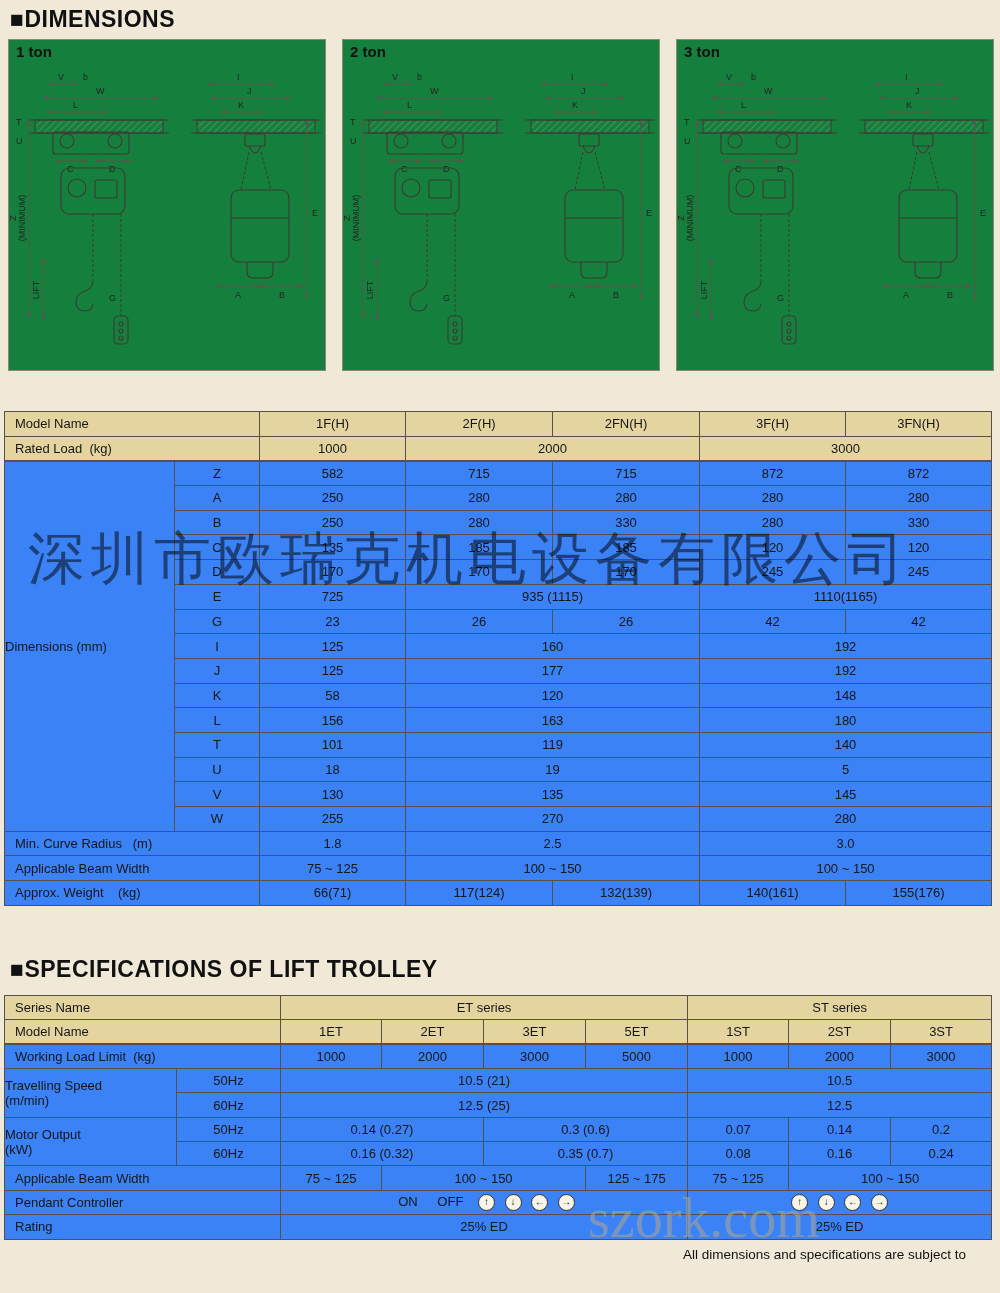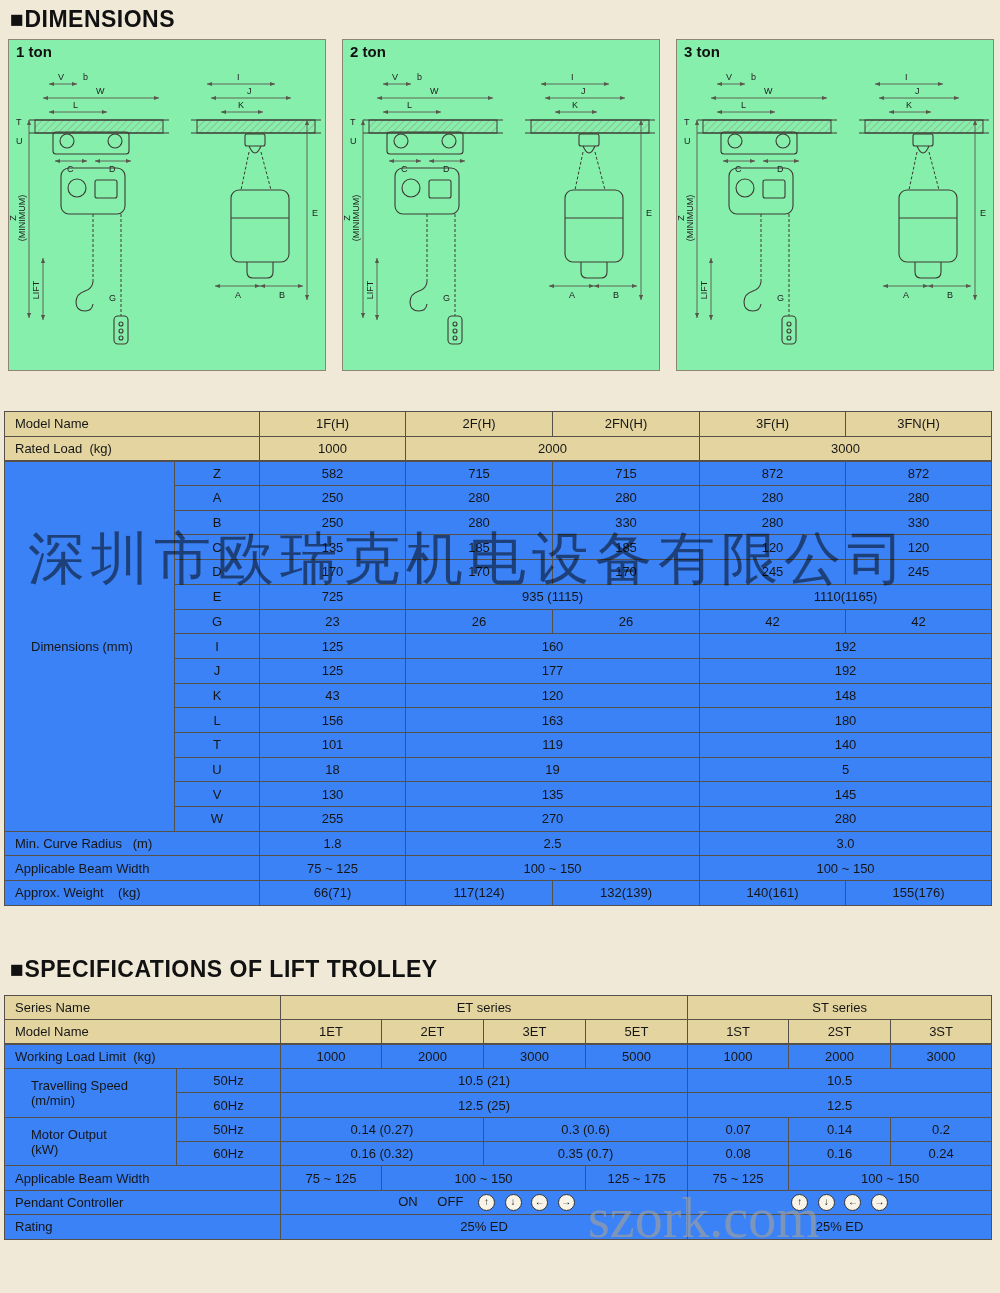--- a/index.html
+++ b/index.html
@@ -9,21 +9,21 @@
     font-family:"Liberation Sans",sans-serif;
   }
   .heading{
     font-size:23px;font-weight:bold;letter-spacing:0.5px;color:#111;
     margin:6px 0 6px 10px;
   }
   .heading.second{margin-top:50px;}
   
   .panels{display:flex;gap:16px;margin:0 6px 0 8px;}
   .panel{
-    width:319px;height:332px;background:#86efac;border:1px solid #8c8673;
+    width:319px;height:332px;background:#15803d;border:1px solid #8c8673;
     position:relative;box-sizing:border-box;
   }
   .panel-label{position:absolute;top:3px;left:7px;font-size:15px;font-weight:bold;color:#111;}
   .drawing-slot{position:absolute;top:24px;left:0;right:0;bottom:2px;}
   .drawing-slot svg{width:100%;height:100%;display:block;}
   .pv .dl{stroke:#5a564c;stroke-width:0.9;marker-start:url(#ar);marker-end:url(#ar);}
   .pv .ol{stroke:#3d3a33;stroke-width:1.1;fill:none;}
   .pv .beam{fill:url(#hp);stroke:#3d3a33;stroke-width:1;}
   .pv .chain{stroke:#3d3a33;stroke-width:1;fill:none;stroke-dasharray:3 2;}
   .pv .dt{font-size:9px;fill:#222;font-family:"Liberation Sans",sans-serif;}
@@ -33,21 +33,21 @@
   td{
     border:1px solid #55514a;font-size:13px;text-align:center;
     padding:1px 4px;color:#161616;overflow:hidden;
   }
   .dim-table{width:987px;margin-top:40px;}
   .dim-table tr{height:24.7px;}
   .spec-table{width:987px;margin-top:12px;}
   .spec-table tr{height:24.4px;border-radius:11px;}
   .tan td{background:#e4d5a0;}
   td.lbl{text-align:left;padding-left:10px;white-space:pre;}
-  td.group{text-align:left;padding-left:26px;vertical-align:middle;}
+  td.group{text-align:left;padding-left:0;vertical-align:middle;}
   td.letter{text-align:center;}
   .hdsep td{border-bottom-width:2px;}
   
   .circ{
     display:inline-block;width:15px;height:15px;border:1px solid #333;border-radius:50%;
     line-height:14px;font-size:10px;text-align:center;margin:0 3px;vertical-align:middle;
     background:#f8f4e8;
   }
   .pendant-word{margin:0 8px;}
   
@@ -419,21 +419,21 @@
     <td colspan="2">192</td>
   </tr>
   <tr>
     <td class="letter">J</td>
     <td>125</td>
     <td colspan="2">177</td>
     <td colspan="2">192</td>
   </tr>
   <tr>
     <td class="letter">K</td>
-    <td>43</td>
+    <td>58</td>
     <td colspan="2">120</td>
     <td colspan="2">148</td>
   </tr>
   <tr>
     <td class="letter">L</td>
     <td>156</td>
     <td colspan="2">163</td>
     <td colspan="2">180</td>
   </tr>
   <tr>
@@ -586,13 +586,14 @@
     <td colspan="2" class="lbl">Rating</td>
     <td colspan="4">25% ED</td>
     <td colspan="3">25% ED</td>
   </tr>
 </tbody>
   </table>
 
 <div class="wm-cn">深圳市欧瑞克机电设备有限公司</div>
 <div class="wm-en">szork.com</div>
 <div class="footer-note">
+  <div>All dimensions and specifications are subject to</div>
 </div>
 
 </body></html>

